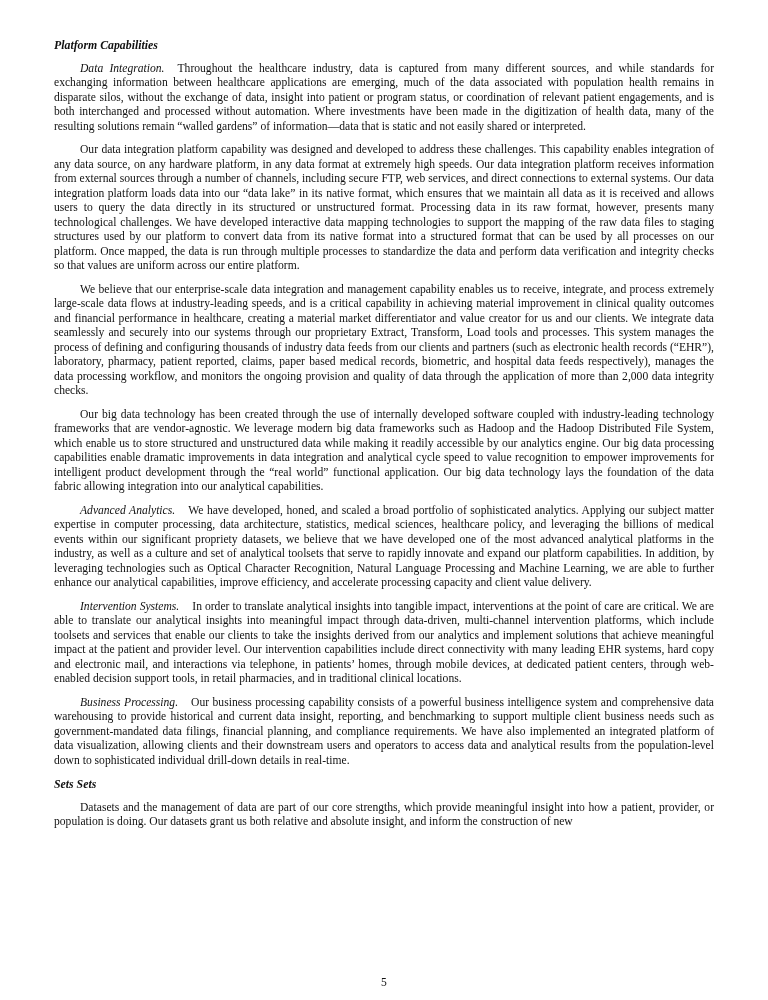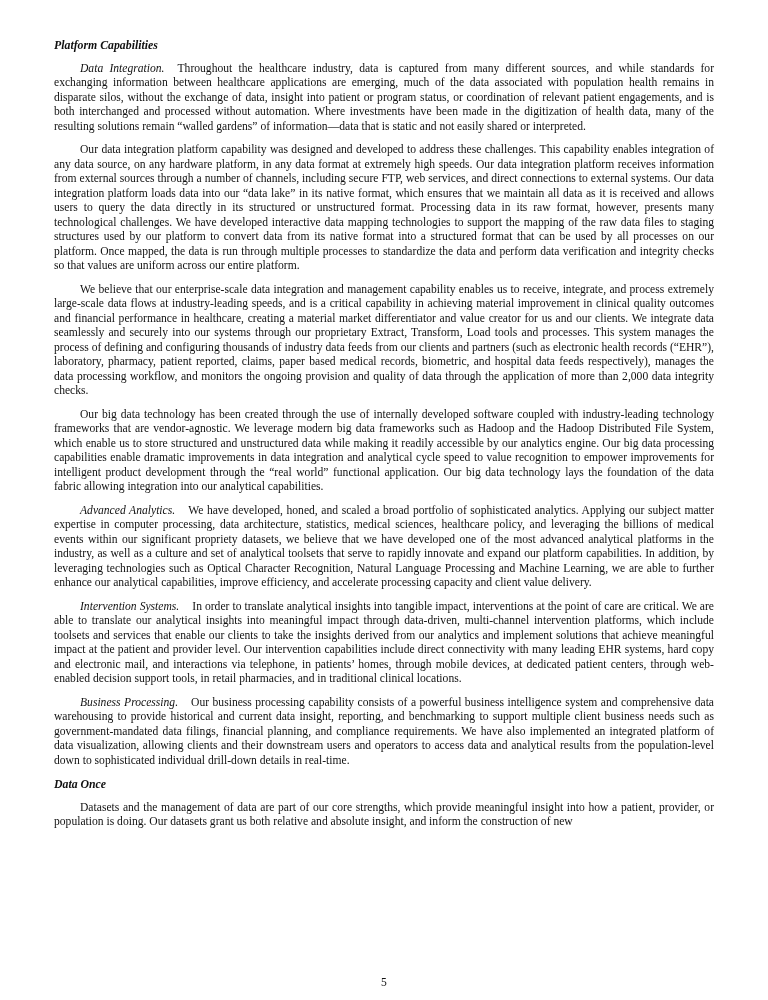--- a/index.html
+++ b/index.html
@@ -60,19 +60,19 @@
   <p class="para"><span>We believe that our enterprise-scale data integration and management capability enables us to receive, integrate, and process extremely large-scale data flows at industry-leading speeds, and is a critical capability in achieving material improvement in clinical quality outcomes and financial performance in healthcare, creating a material market differentiator and value creator for us and our clients. We integrate data seamlessly and securely into our systems through our proprietary Extract, Transform, Load tools and processes. This system manages the process of defining and configuring thousands of industry data feeds from our clients and partners (such as electronic health records (“EHR”), laboratory, pharmacy, patient reported, claims, paper based medical records, biometric, and hospital data feeds respectively), manages the data processing workflow, and monitors the ongoing provision and quality of data through the application of more than 2,000 data integrity checks.</span></p>
 
   <p class="para"><span>Our big data technology has been created through the use of internally developed software coupled with industry-leading technology frameworks that are vendor-agnostic. We leverage modern big data frameworks such as Hadoop and the Hadoop Distributed File System, which enable us to store structured and unstructured data while making it readily accessible by our analytics engine. Our big data processing capabilities enable dramatic improvements in data integration and analytical cycle speed to value recognition to empower improvements for intelligent product development through the “real world” functional application. Our big data technology lays the foundation of the data fabric allowing integration into our analytical capabilities.</span></p>
 
   <p class="para"><span class="lead">Advanced Analytics.</span><span>We have developed, honed, and scaled a broad portfolio of sophisticated analytics. Applying our subject matter expertise in computer processing, data architecture, statistics, medical sciences, healthcare policy, and leveraging the billions of medical events within our significant propriety datasets, we believe that we have developed one of the most advanced analytical platforms in the industry, as well as a culture and set of analytical toolsets that serve to rapidly innovate and expand our platform capabilities. In addition, by leveraging technologies such as Optical Character Recognition, Natural Language Processing and Machine Learning, we are able to further enhance our analytical capabilities, improve efficiency, and accelerate processing capacity and client value delivery.</span></p>
 
   <p class="para"><span class="lead">Intervention Systems.</span><span>In order to translate analytical insights into tangible impact, interventions at the point of care are critical. We are able to translate our analytical insights into meaningful impact through data-driven, multi-channel intervention platforms, which include toolsets and services that enable our clients to take the insights derived from our analytics and implement solutions that achieve meaningful impact at the patient and provider level. Our intervention capabilities include direct connectivity with many leading EHR systems, hard copy and electronic mail, and interactions via telephone, in patients’ homes, through mobile devices, at dedicated patient centers, through web-enabled decision support tools, in retail pharmacies, and in traditional clinical locations.</span></p>
 
   <p class="para"><span class="lead">Business Processing.</span><span>Our business processing capability consists of a powerful business intelligence system and comprehensive data warehousing to provide historical and current data insight, reporting, and benchmarking to support multiple client business needs such as government-mandated data filings, financial planning, and compliance requirements. We have also implemented an integrated platform of data visualization, allowing clients and their downstream users and operators to access data and analytical results from the population-level down to sophisticated individual drill-down details in real-time.</span></p>
 
-  <div class="heading">Data Once</div>
+  <div class="heading">Sets Sets</div>
 
   <p class="para"><span>Datasets and the management of data are part of our core strengths, which provide meaningful insight into how a patient, provider, or population is doing. Our datasets grant us both relative and absolute insight, and inform the construction of new</span></p>
 
   <div class="page-number">5</div>
 
 </div>
 
 </body></html>

